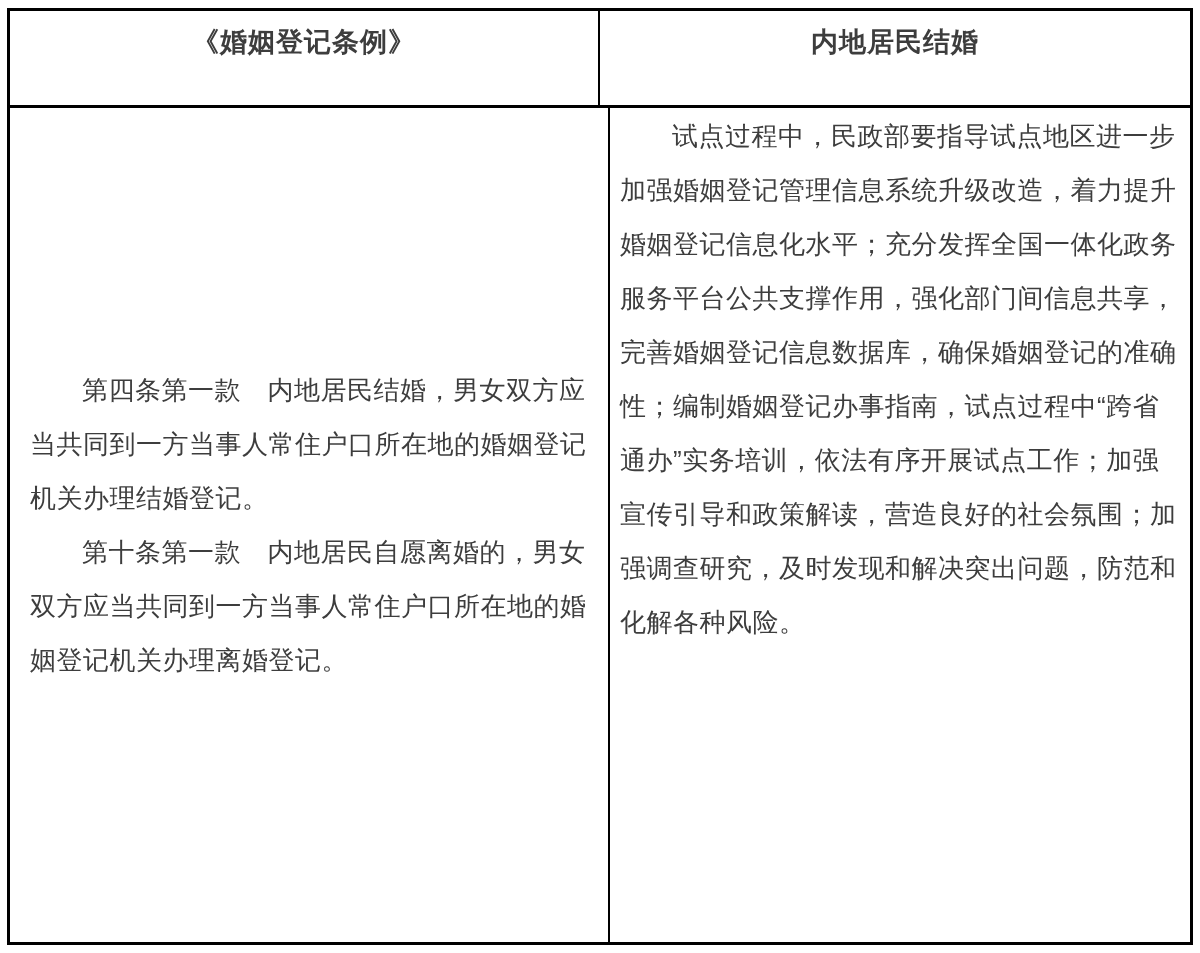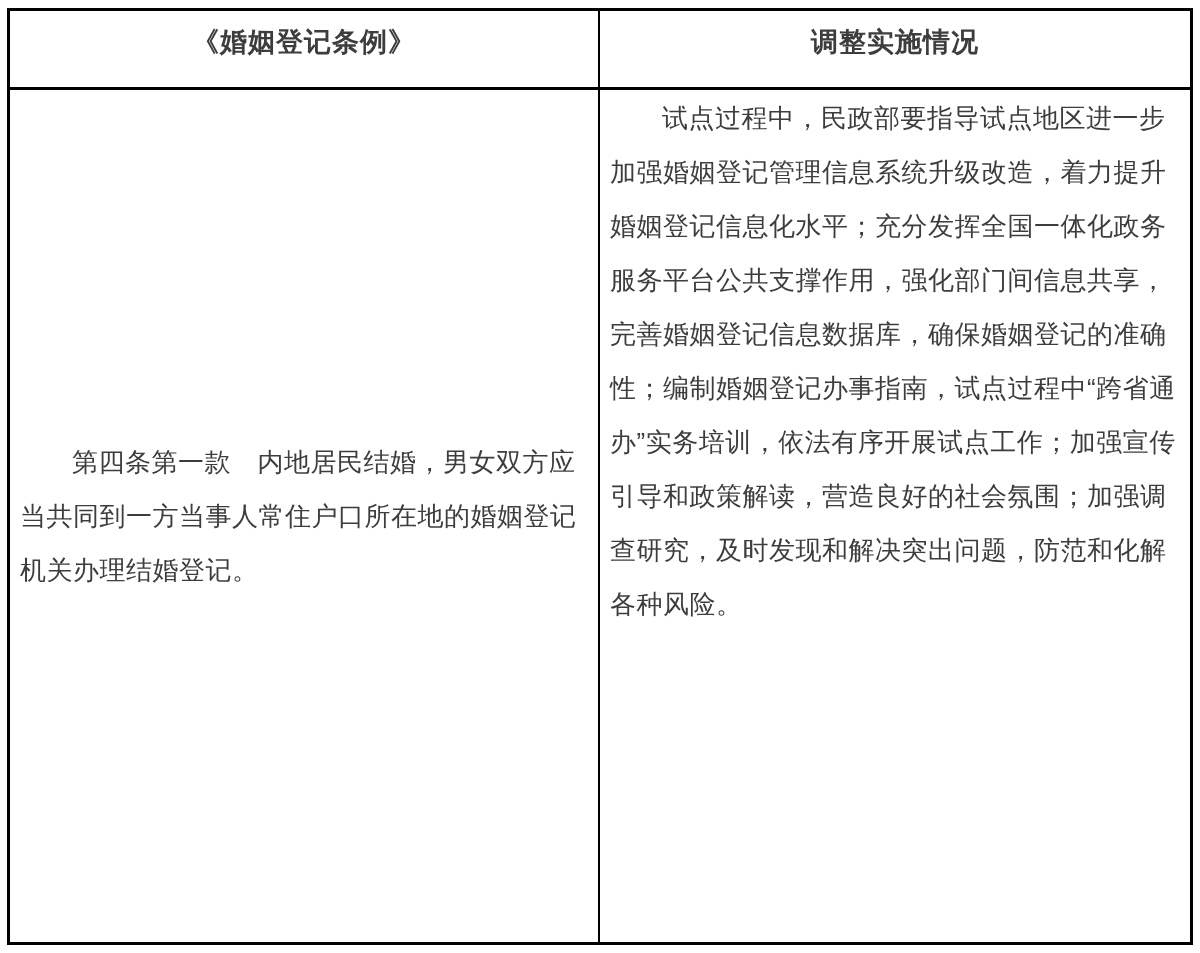--- a/index.html
+++ b/index.html
@@ -19,21 +19,21 @@
     left: 7px; top: 8px;
     width: 1186px; height: 937px;
     border: 3px solid #000000;
     display: flex;
     flex-direction: column;
     background: #ffffff;
   }
   .row { display: flex; width: 100%; }
   .header-row {
     flex: none;
-    height: 79px;
+    height: 97px;
     border-bottom: 3px solid #000000;
   }
   .body-row { flex: 1 1 auto; min-height: 0; }
   .cell-left {
     width: 590px;
     flex: none;
     border-right: 2px solid #000000;
   }
   .cell-right { flex: 1 1 auto; min-width: 0; }
   .header-cell {
@@ -52,39 +52,41 @@
     padding: 0 10px;
   }
   .body-cell p {
     text-indent: 2em;
     letter-spacing: 0.5px;
   }
   .regulation-cell {
     display: flex;
     flex-direction: column;
     justify-content: center;
+    margin-left: 10px;
   }
   .implementation-cell {
     padding-top: 1px;
   }
 </style>
 </head>
 <body>
 
 <div class="page">
   <div class="doc-table">
 
     <div class="row header-row">
       <div class="cell-left header-cell">《婚姻登记条例》</div>
-      <div class="cell-right header-cell">调整实施情况</div>
+      <div class="cell-right header-cell">内地居民结婚</div>
     </div>
 
     <div class="row body-row">
       <div class="cell-left body-cell regulation-cell">
         <p>第四条第一款　内地居民结婚，男女双方应当共同到一方当事人常住户口所在地的婚姻登记机关办理结婚登记。</p>
+        <p>第十条第一款　内地居民自愿离婚的，男女双方应当共同到一方当事人常住户口所在地的婚姻登记机关办理离婚登记。</p>
       </div>
       <div class="cell-right body-cell implementation-cell">
         <p>试点过程中，民政部要指导试点地区进一步加强婚姻登记管理信息系统升级改造，着力提升婚姻登记信息化水平；充分发挥全国一体化政务服务平台公共支撑作用，强化部门间信息共享，完善婚姻登记信息数据库，确保婚姻登记的准确性；编制婚姻登记办事指南，试点过程中“跨省通办”实务培训，依法有序开展试点工作；加强宣传引导和政策解读，营造良好的社会氛围；加强调查研究，及时发现和解决突出问题，防范和化解各种风险。</p>
       </div>
     </div>
 
   </div>
 </div>
 
 </body></html>

